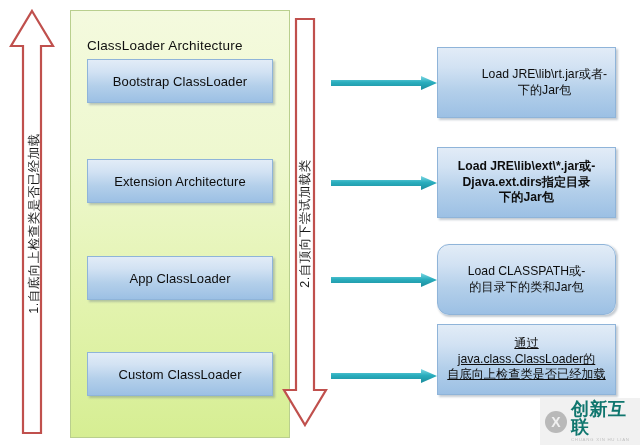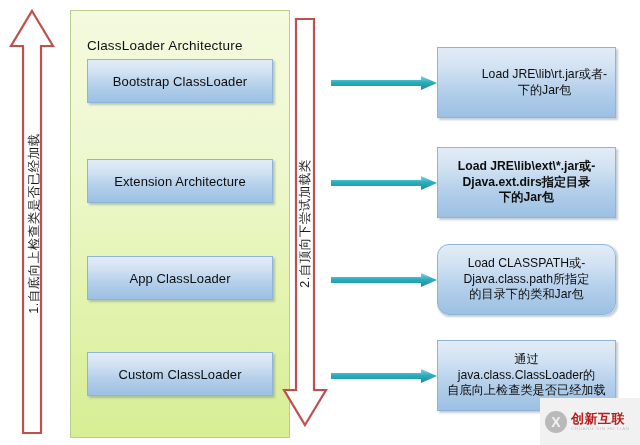--- a/index.html
+++ b/index.html
@@ -128,23 +128,23 @@
     align-items: center;
     justify-content: center;
     flex: 0 0 auto;
   }
   #wm-texts {
     display: flex;
     flex-direction: column;
     line-height: 1;
   }
   #wm-title {
-    font-size: 13px;
+    font-size: 18px;
     font-weight: bold;
-    color: #b91c1c;
+    color: #0f766e;
     letter-spacing: 0.5px;
   }
   #wm-sub {
     font-size: 4.4px;
     color: #c2c2c2;
     letter-spacing: 0.7px;
     margin-top: 2px;
   }
 </style>
 </head>
@@ -241,26 +241,25 @@
     <div>
       <span>Load JRE\lib\ext\*.jar或-</span>
       <span>Djava.ext.dirs指定目录</span>
       <span>下的Jar包</span>
     </div>
   </div>
 
   <div class="blue-box desc-box" style="top:244px;border-radius:12px;">
     <div>
       <span>Load CLASSPATH或-</span>
-      <span>Djava.class.path所指定</span>
       <span>的目录下的类和Jar包</span>
     </div>
   </div>
 
-  <div class="blue-box desc-box" style="top:340px;">
+  <div class="blue-box desc-box" style="top:324px;text-decoration:underline;">
     <div>
       <span>通过</span>
       <span>java.class.ClassLoader的</span>
       <span>自底向上检查类是否已经加载</span>
     </div>
   </div>
 
   <div id="watermark">
     <div id="wm-mark">X</div>
     <div id="wm-texts">

